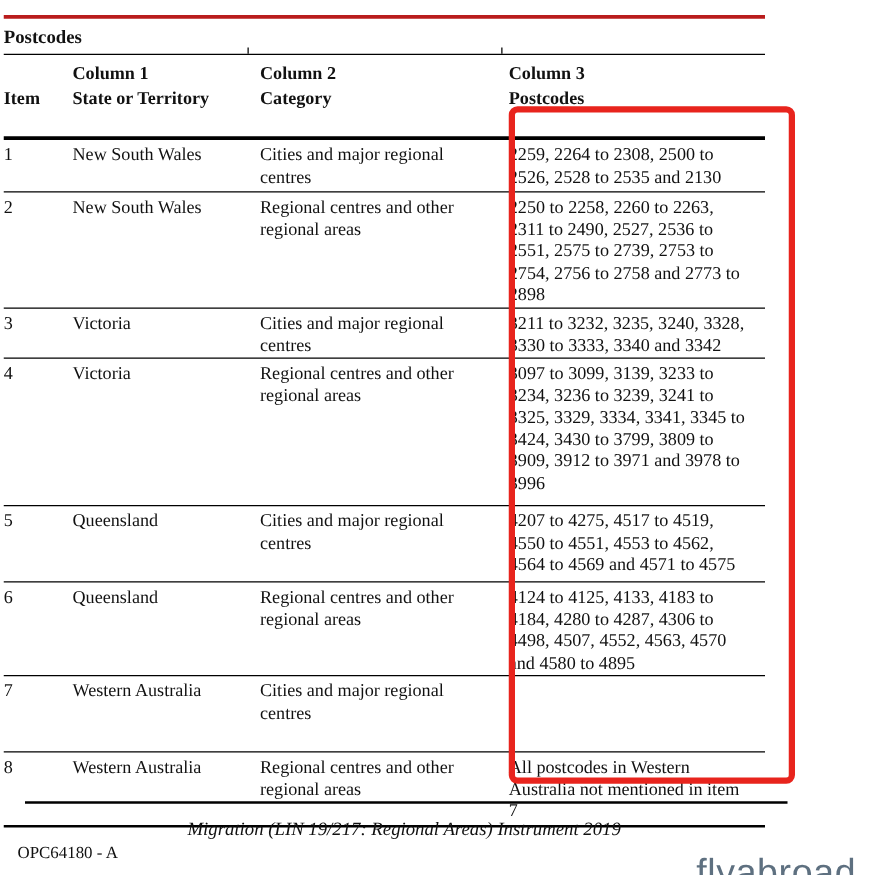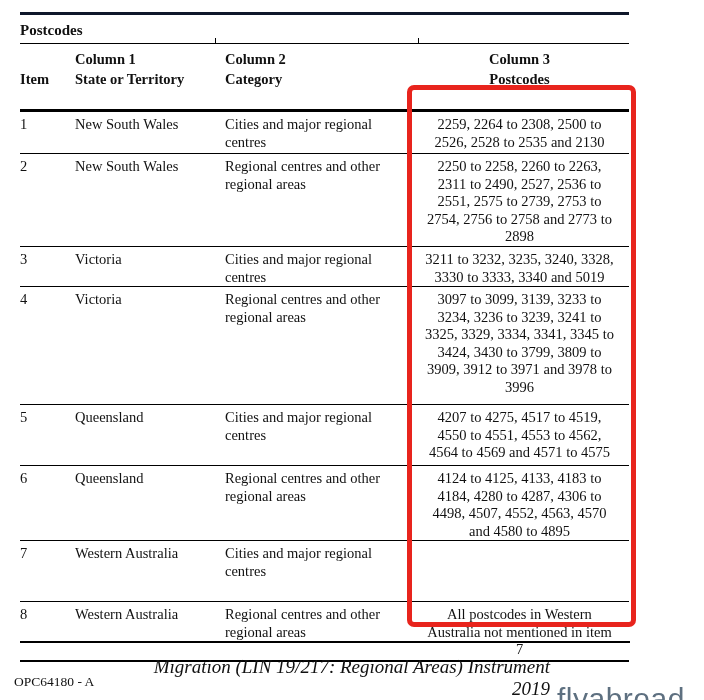--- a/index.html
+++ b/index.html
@@ -13,24 +13,24 @@
     position: relative;
     overflow: hidden;
     font-family: "Liberation Serif", serif;
     color: #111111;
   }
   .page { position: absolute; inset: 0; }
 
   
   .doc-table {
     position: absolute;
-    left: 20px;
+    left: 3px;
     top: 12px;
     width: 609px;
-    border-top: 3px solid #0f172a;
+    border-top: 3px solid #b91c1c;
   }
   .title-row {
     font-weight: bold;
     font-size: 15px;
     padding: 7px 0 4px 0;
     border-bottom: 1px solid #000;
     position: relative;
   }
   .tick {
     position: absolute;
@@ -56,21 +56,21 @@
   .hcell span { display: block; }
   .hcell .l1 { min-height: 20px; }
 
   .data-row {
     border-bottom: 1px solid #000;
     font-size: 14.5px;
     line-height: 17.5px;
   }
   .data-row:last-child { border-bottom: 2px solid #000; }
   .cell { padding-top: 4px; padding-right: 10px; box-sizing: border-box; }
-  .c-post { padding-left: 6px; padding-right: 14px; text-align: center; }
+  .c-post { padding-left: 6px; padding-right: 14px; }
 
   .r1 { min-height: 41px; }
   .r2 { min-height: 92px; }
   .r3 { min-height: 39px; }
   .r4 { min-height: 117px; }
   .r5 { min-height: 60px; }
   .r6 { min-height: 74px; }
   .r7 { min-height: 60px; }
   .r8 { min-height: 58px; }
 
@@ -95,23 +95,23 @@
     top: 641px;
     width: 610px;
     height: 2px;
     background: #000;
   }
   .footer-instrument {
     position: absolute;
     left: 150px;
     top: 656px;
     width: 400px;
-    text-align: right;
+    text-align: left;
     font-style: italic;
-    font-size: 19px;
+    font-size: 15px;
   }
   .watermark {
     position: absolute;
     left: 557px;
     top: 644px;
     font-family: "Liberation Sans", sans-serif;
     font-size: 30px;
     font-weight: 400;
     letter-spacing: 0.5px;
     color: #5e7080;
@@ -167,21 +167,21 @@
       <div class="cell c-item">2</div>
       <div class="cell c-state">New South Wales</div>
       <div class="cell c-cat">Regional centres and other regional areas</div>
       <div class="cell c-post">2250 to 2258, 2260 to 2263, 2311 to 2490, 2527, 2536 to 2551, 2575 to 2739, 2753 to 2754, 2756 to 2758 and 2773 to 2898</div>
     </div>
 
     <div class="grid-row data-row r3">
       <div class="cell c-item">3</div>
       <div class="cell c-state">Victoria</div>
       <div class="cell c-cat">Cities and major regional centres</div>
-      <div class="cell c-post">3211 to 3232, 3235, 3240, 3328, 3330 to 3333, 3340 and 5019</div>
+      <div class="cell c-post">3211 to 3232, 3235, 3240, 3328, 3330 to 3333, 3340 and 3342</div>
     </div>
 
     <div class="grid-row data-row r4">
       <div class="cell c-item">4</div>
       <div class="cell c-state">Victoria</div>
       <div class="cell c-cat">Regional centres and other regional areas</div>
       <div class="cell c-post">3097 to 3099, 3139, 3233 to 3234, 3236 to 3239, 3241 to 3325, 3329, 3334, 3341, 3345 to 3424, 3430 to 3799, 3809 to 3909, 3912 to 3971 and 3978 to 3996</div>
     </div>
 
     <div class="grid-row data-row r5">

